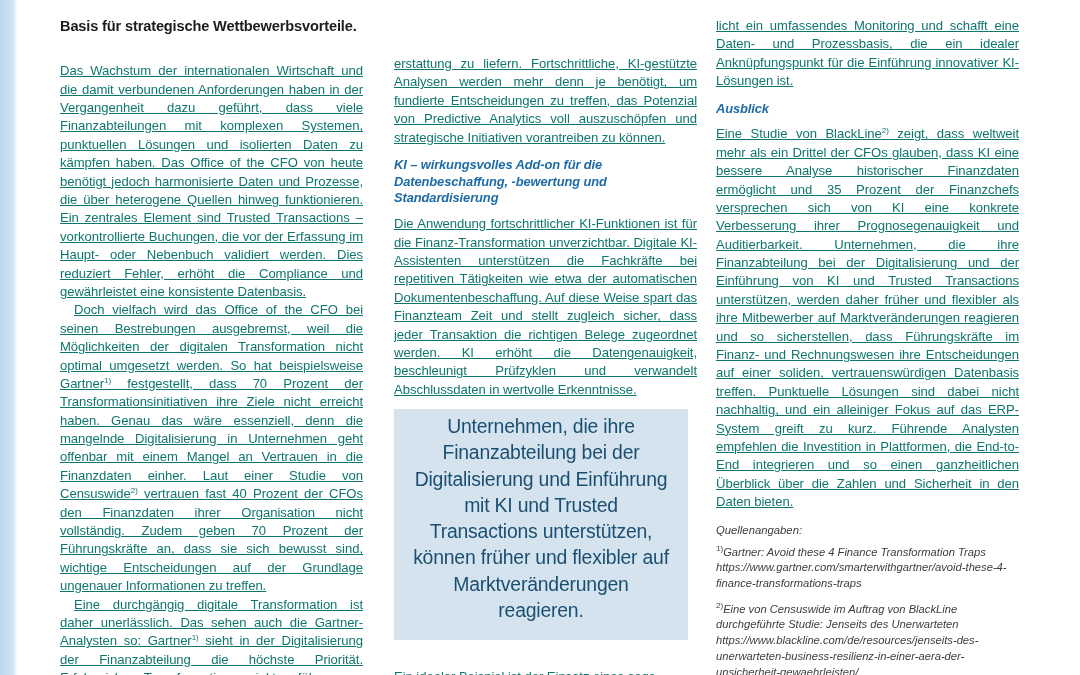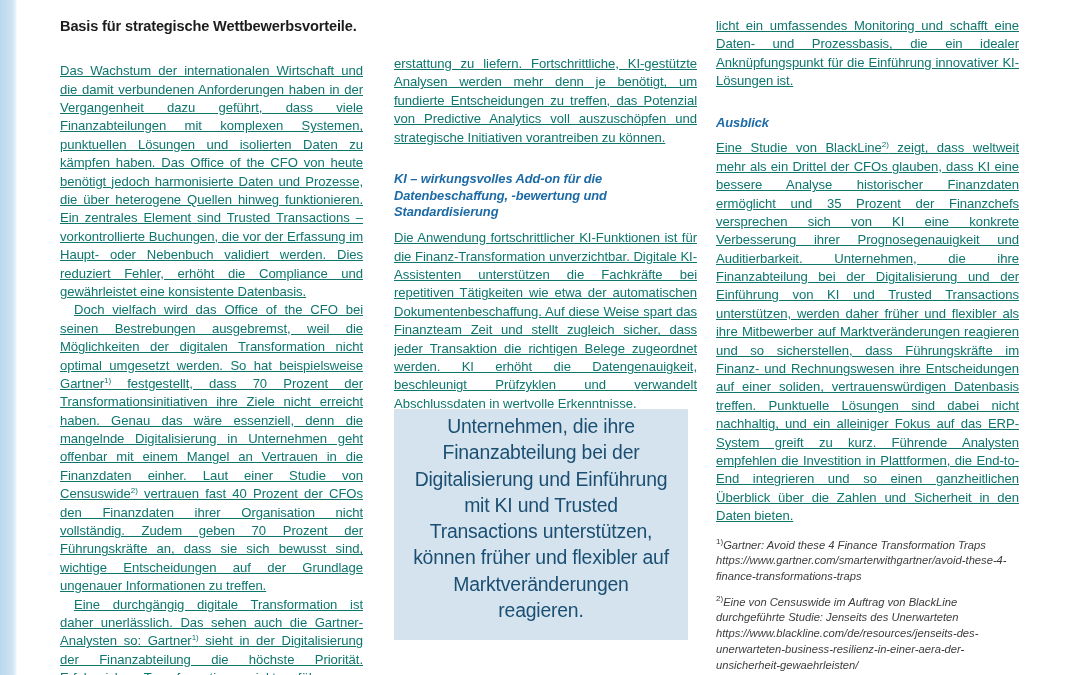--- a/index.html
+++ b/index.html
@@ -65,21 +65,21 @@
     text-justify: inter-word;
     color: #0f766e;
     letter-spacing: -0.05px;
     hyphens: manual;
     text-decoration: underline;
   }
   p.body + p.body { text-indent: 14px; }
   p.body.noindent { text-indent: 0; }
 
   h3.sub {
-    margin: 24px 0 8px 0;
+    margin: 10px 0 8px 0;
     font-size: 12.9px;
     font-style: italic;
     font-weight: bold;
     line-height: 1.30;
     color: #1d6ba6;
     letter-spacing: -0.1px;
   }
 
   .gap { height: 12px; }
 
@@ -167,20 +167,21 @@
   <div class="col" id="col-3">
 
     <p class="body noindent">licht ein umfassendes Monitoring und schafft eine Daten- und Prozessbasis, die ein idealer Anknüpfungspunkt für die Einführung innovativer KI-Lösungen ist.</p>
 
     <h3 class="sub">Ausblick</h3>
 
     <p class="body noindent"><span>Eine Studie von BlackLine</span><sup class="ref">2)</sup><span> zeigt, dass weltweit mehr als ein Drittel der CFOs glauben, dass KI eine bessere Analyse historischer Finanzdaten ermöglicht und 35 Prozent der Finanzchefs versprechen sich von KI eine konkrete Verbesserung ihrer Prognosegenauigkeit und Auditierbarkeit. Unternehmen, die ihre Finanzabteilung bei der Digitalisierung und der Einführung von KI und Trusted Transactions unterstützen, werden daher früher und flexibler als ihre Mitbewerber auf Marktveränderungen reagieren und so sicherstellen, dass Führungskräfte im Finanz- und Rechnungswesen ihre Entscheidungen auf einer soliden, vertrauenswürdigen Datenbasis treffen. Punktuelle Lösungen sind dabei nicht nachhaltig, und ein alleiniger Fokus auf das ERP-System greift zu kurz. Führende Analysten empfehlen die Investition in Plattformen, die End-to-End integrieren und so einen ganzheitlichen Überblick über die Zahlen und Sicherheit in den Daten bieten.</span></p>
 
     <div class="gap"></div>
 
+    <div class="sources-title">Quellenangaben:</div>
 
     <div class="source-item"><sup class="ref">1)</sup><span>Gartner: Avoid these 4 Finance Transformation Traps</span><span class="url">https://www.gartner.com/smarterwithgartner/avoid-these-4-finance-transformations-traps</span></div>
 
     <div class="source-item"><sup class="ref">2)</sup><span>Eine von Censuswide im Auftrag von BlackLine durchgeführte Studie: Jenseits des Unerwarteten</span><span class="url">https://www.blackline.com/de/resources/jenseits-des-unerwarteten-business-resilienz-in-einer-aera-der-unsicherheit-gewaehrleisten/</span></div>
   </div>
 
   <div id="pullquote">
     <div class="qtext">Unternehmen, die ihre Finanzabteilung bei der Digitalisierung und Einführung mit KI und Trusted Transactions unterstützen, können früher und flexibler auf Marktveränderungen reagieren.</div>
   </div>
 

